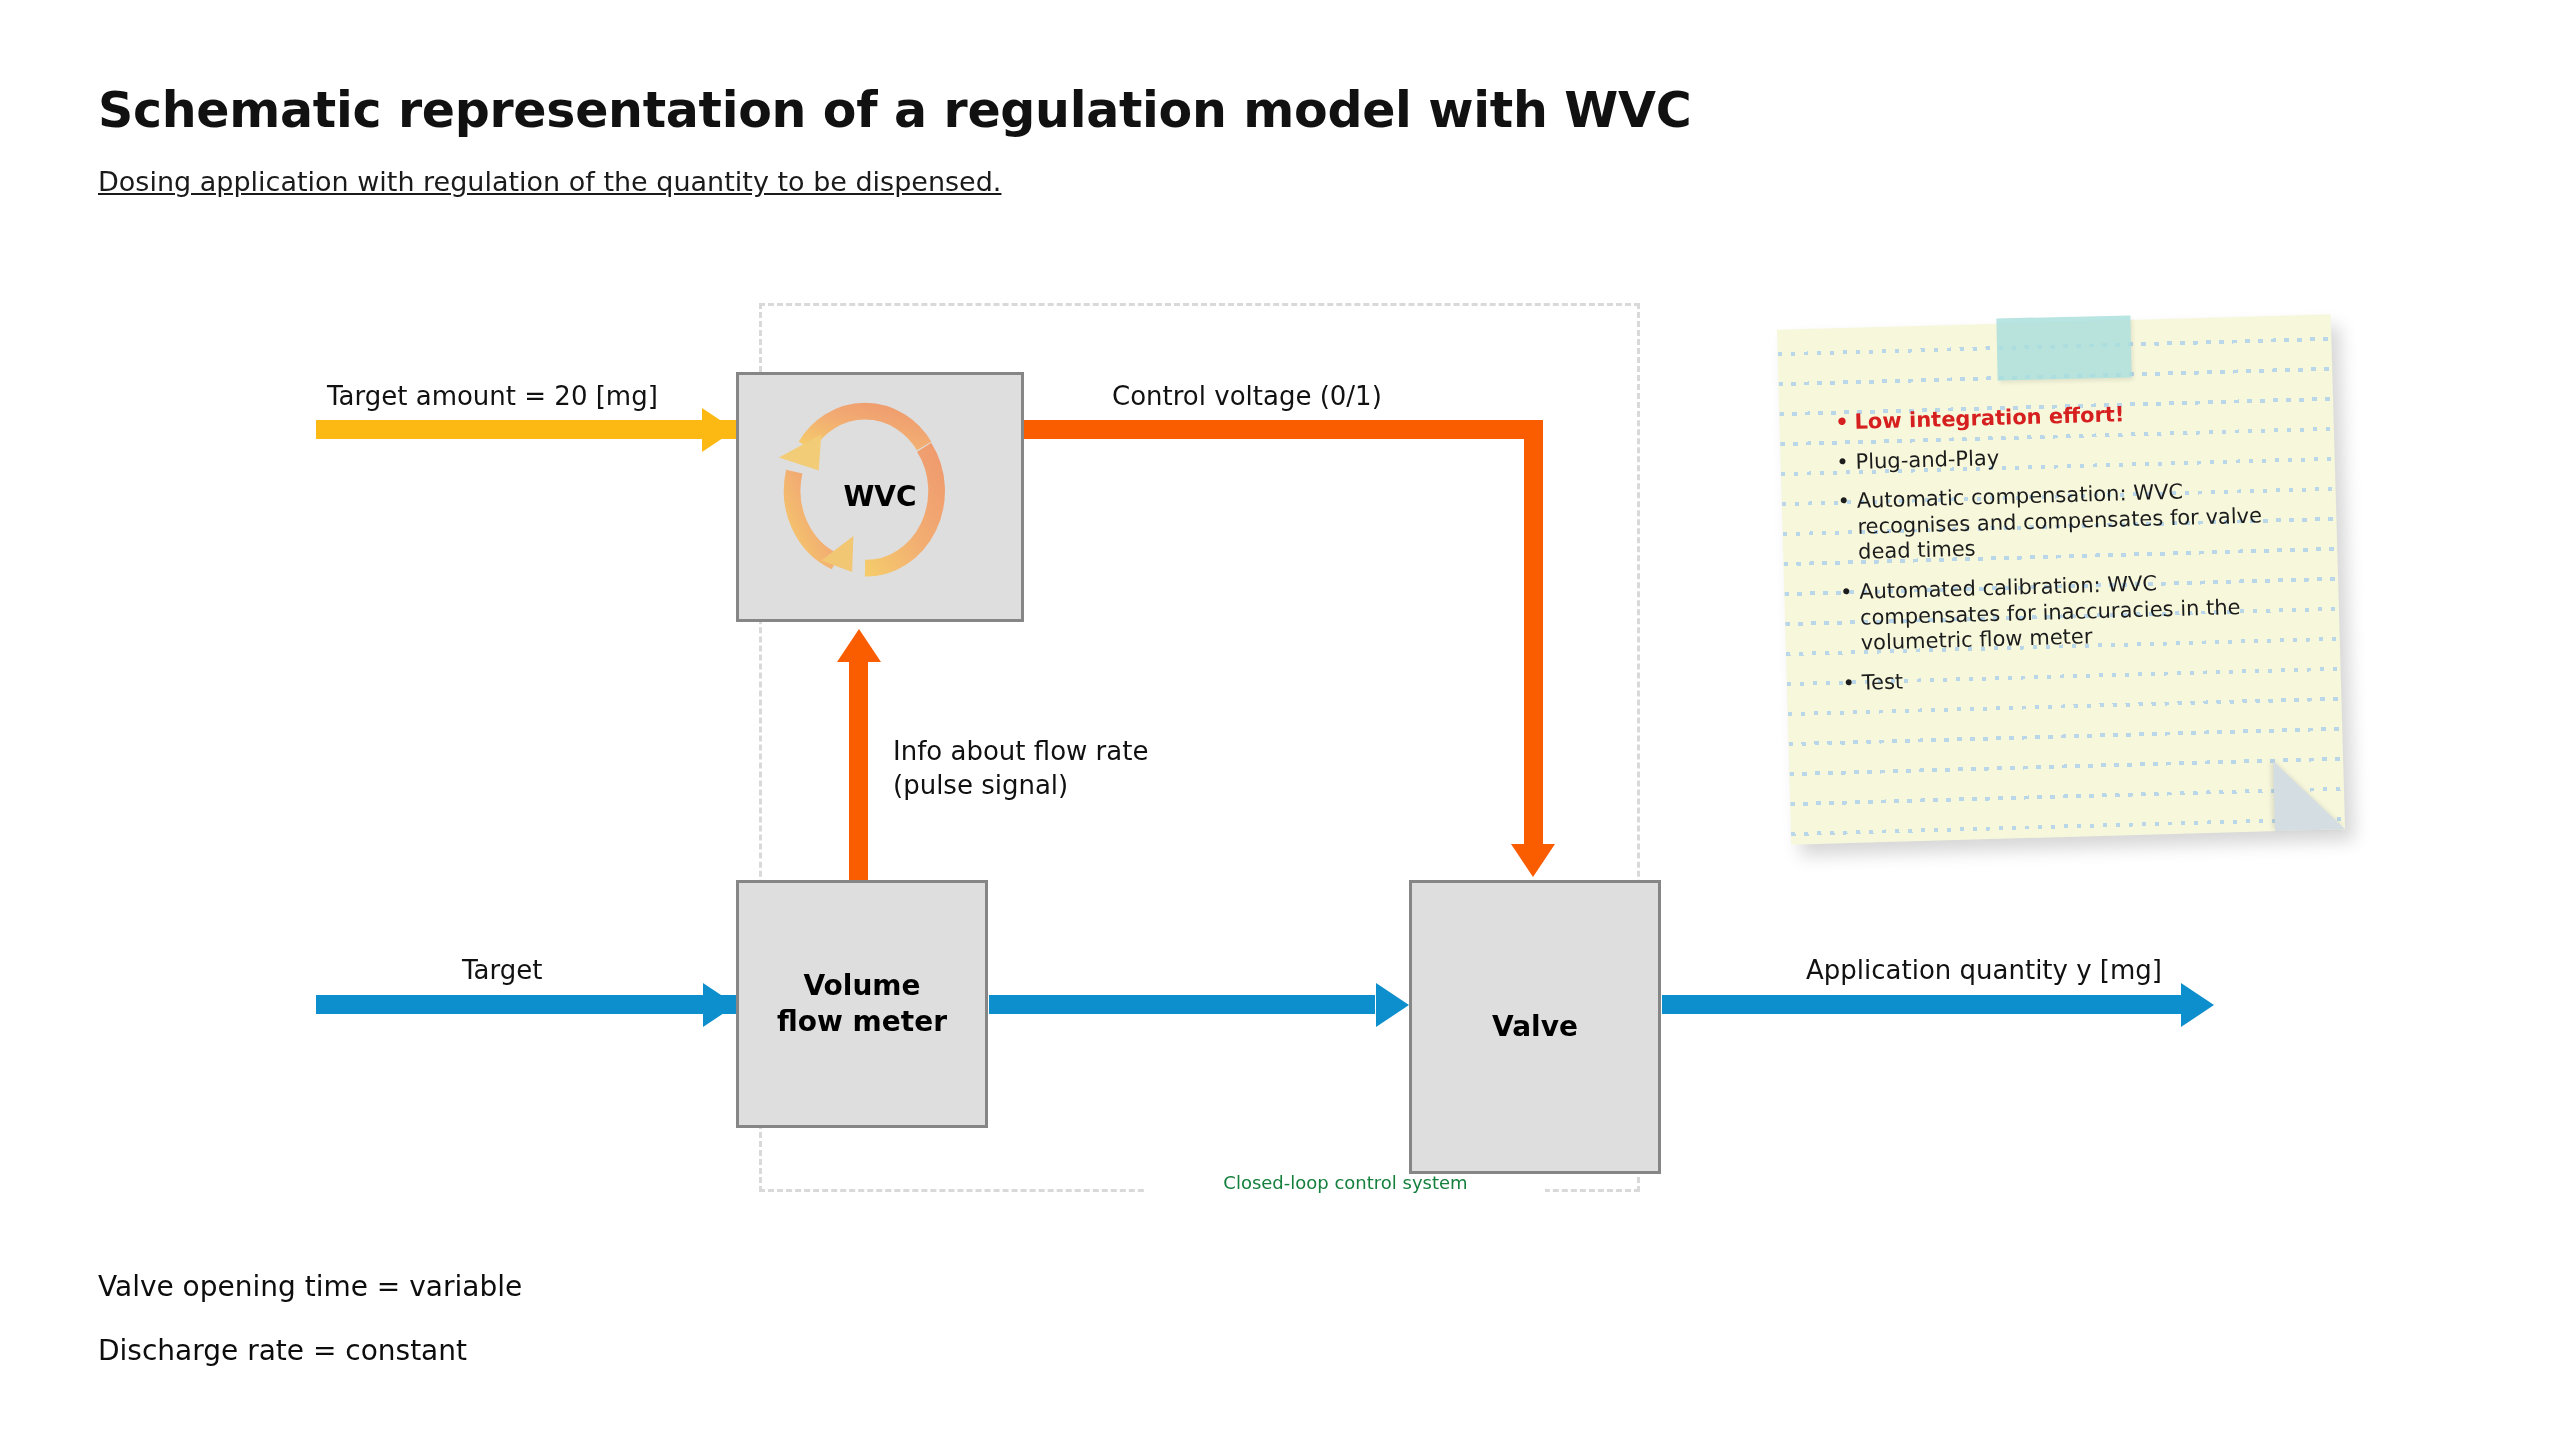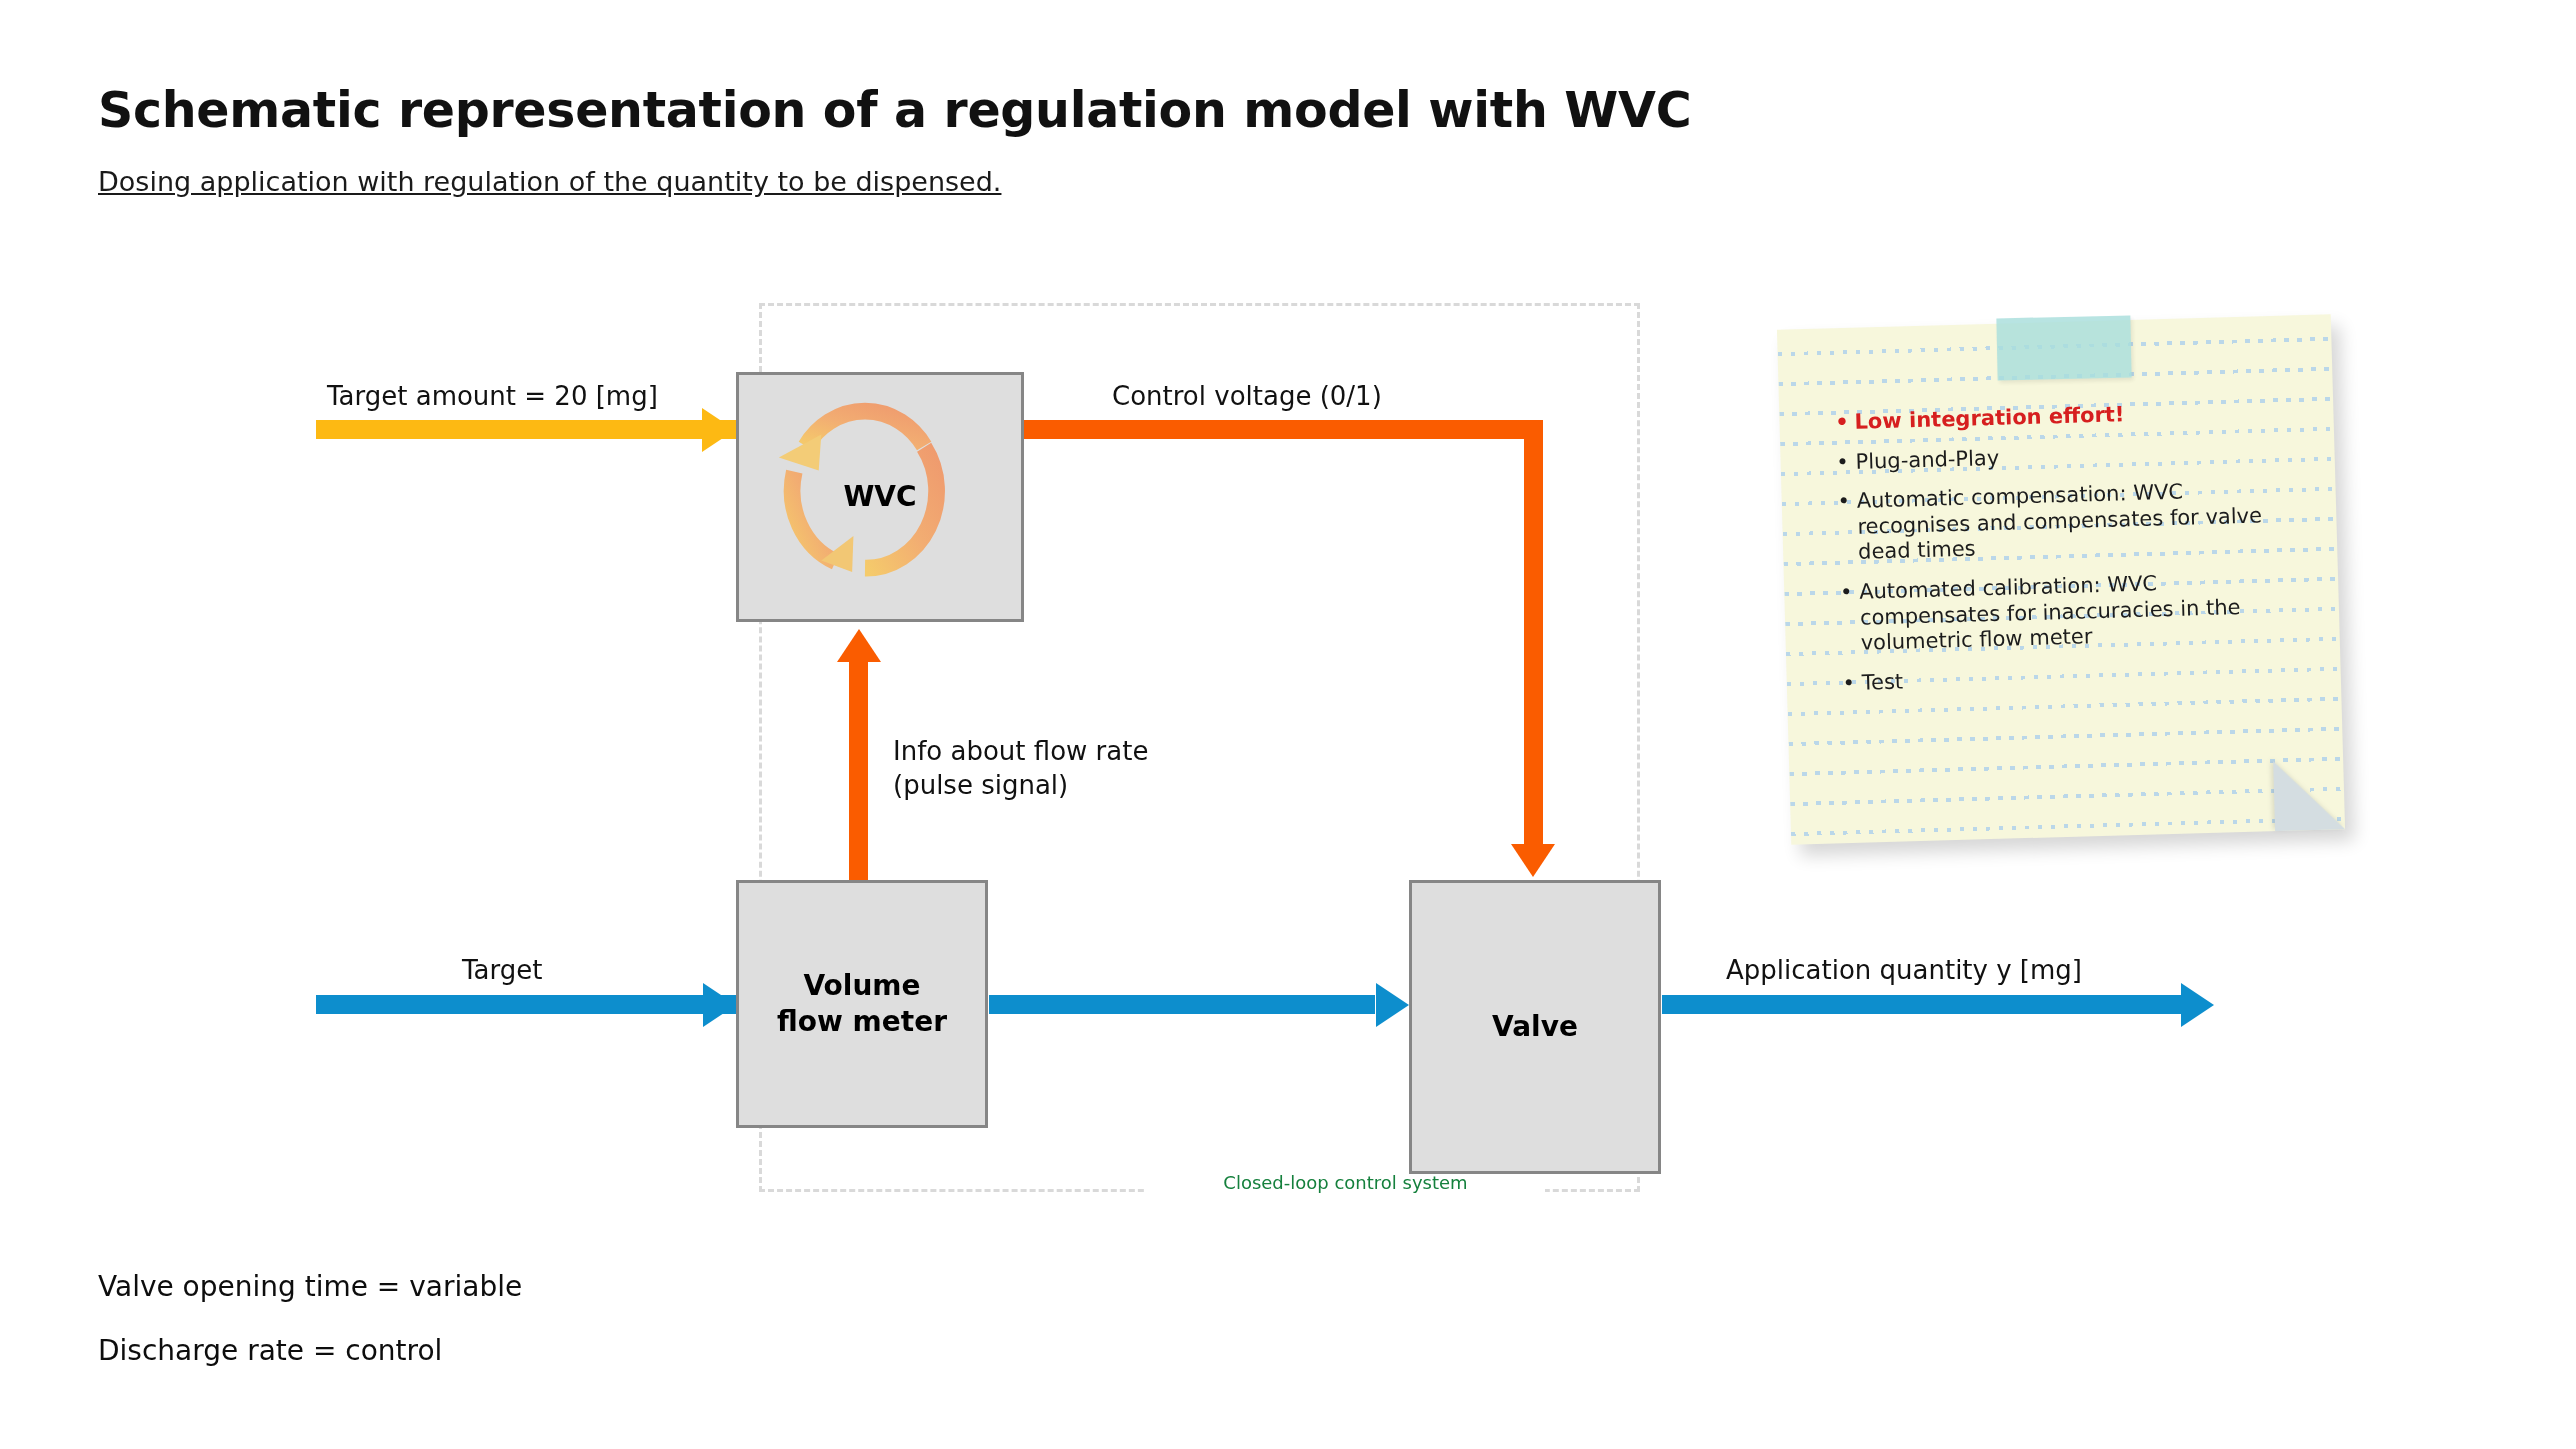--- a/index.html
+++ b/index.html
@@ -271,21 +271,21 @@
 
   <div class="arrow-h flow-blue" style="left:316px; top:995px; width:421px;"></div>
   <div class="head-right head-blue-right" style="left:703px; top:983px;"></div>
   <div class="diagram-label" style="left:462px; top:953px;">Target</div>
 
   <div class="arrow-h flow-blue" style="left:989px; top:995px; width:386px;"></div>
   <div class="head-right head-blue-right" style="left:1376px; top:983px;"></div>
 
   <div class="arrow-h flow-blue" style="left:1662px; top:995px; width:522px;"></div>
   <div class="head-right head-blue-right" style="left:2181px; top:983px;"></div>
-  <div class="diagram-label" style="left:1726px; top:953px;">Application quantity y [mg]</div>
+  <div class="diagram-label" style="left:1806px; top:953px;">Application quantity y [mg]</div>
 
   <div class="block" id="block-wvc">
     <svg viewBox="0 0 392 388" width="252" height="250" style="position:absolute; left:0; top:0;">
       <defs>
         <linearGradient id="loopGrad" x1="0" y1="1" x2="1" y2="0">
           <stop offset="0%" stop-color="#f5cb6b"></stop>
           <stop offset="50%" stop-color="#f2ad72"></stop>
           <stop offset="100%" stop-color="#ef9a6e"></stop>
         </linearGradient>
       </defs>
@@ -345,14 +345,14 @@
 
     <div class="note-item">
       <span class="bullet">•</span>
       <span class="note-text">Test</span>
     </div>
 
   </div>
 </div>
 
 <div class="footer-note" id="footer-note-0">Valve opening time = variable</div>
-<div class="footer-note" id="footer-note-1">Discharge rate = control</div>
+<div class="footer-note" id="footer-note-1">Discharge rate = constant</div>
 
 
 </body></html>

